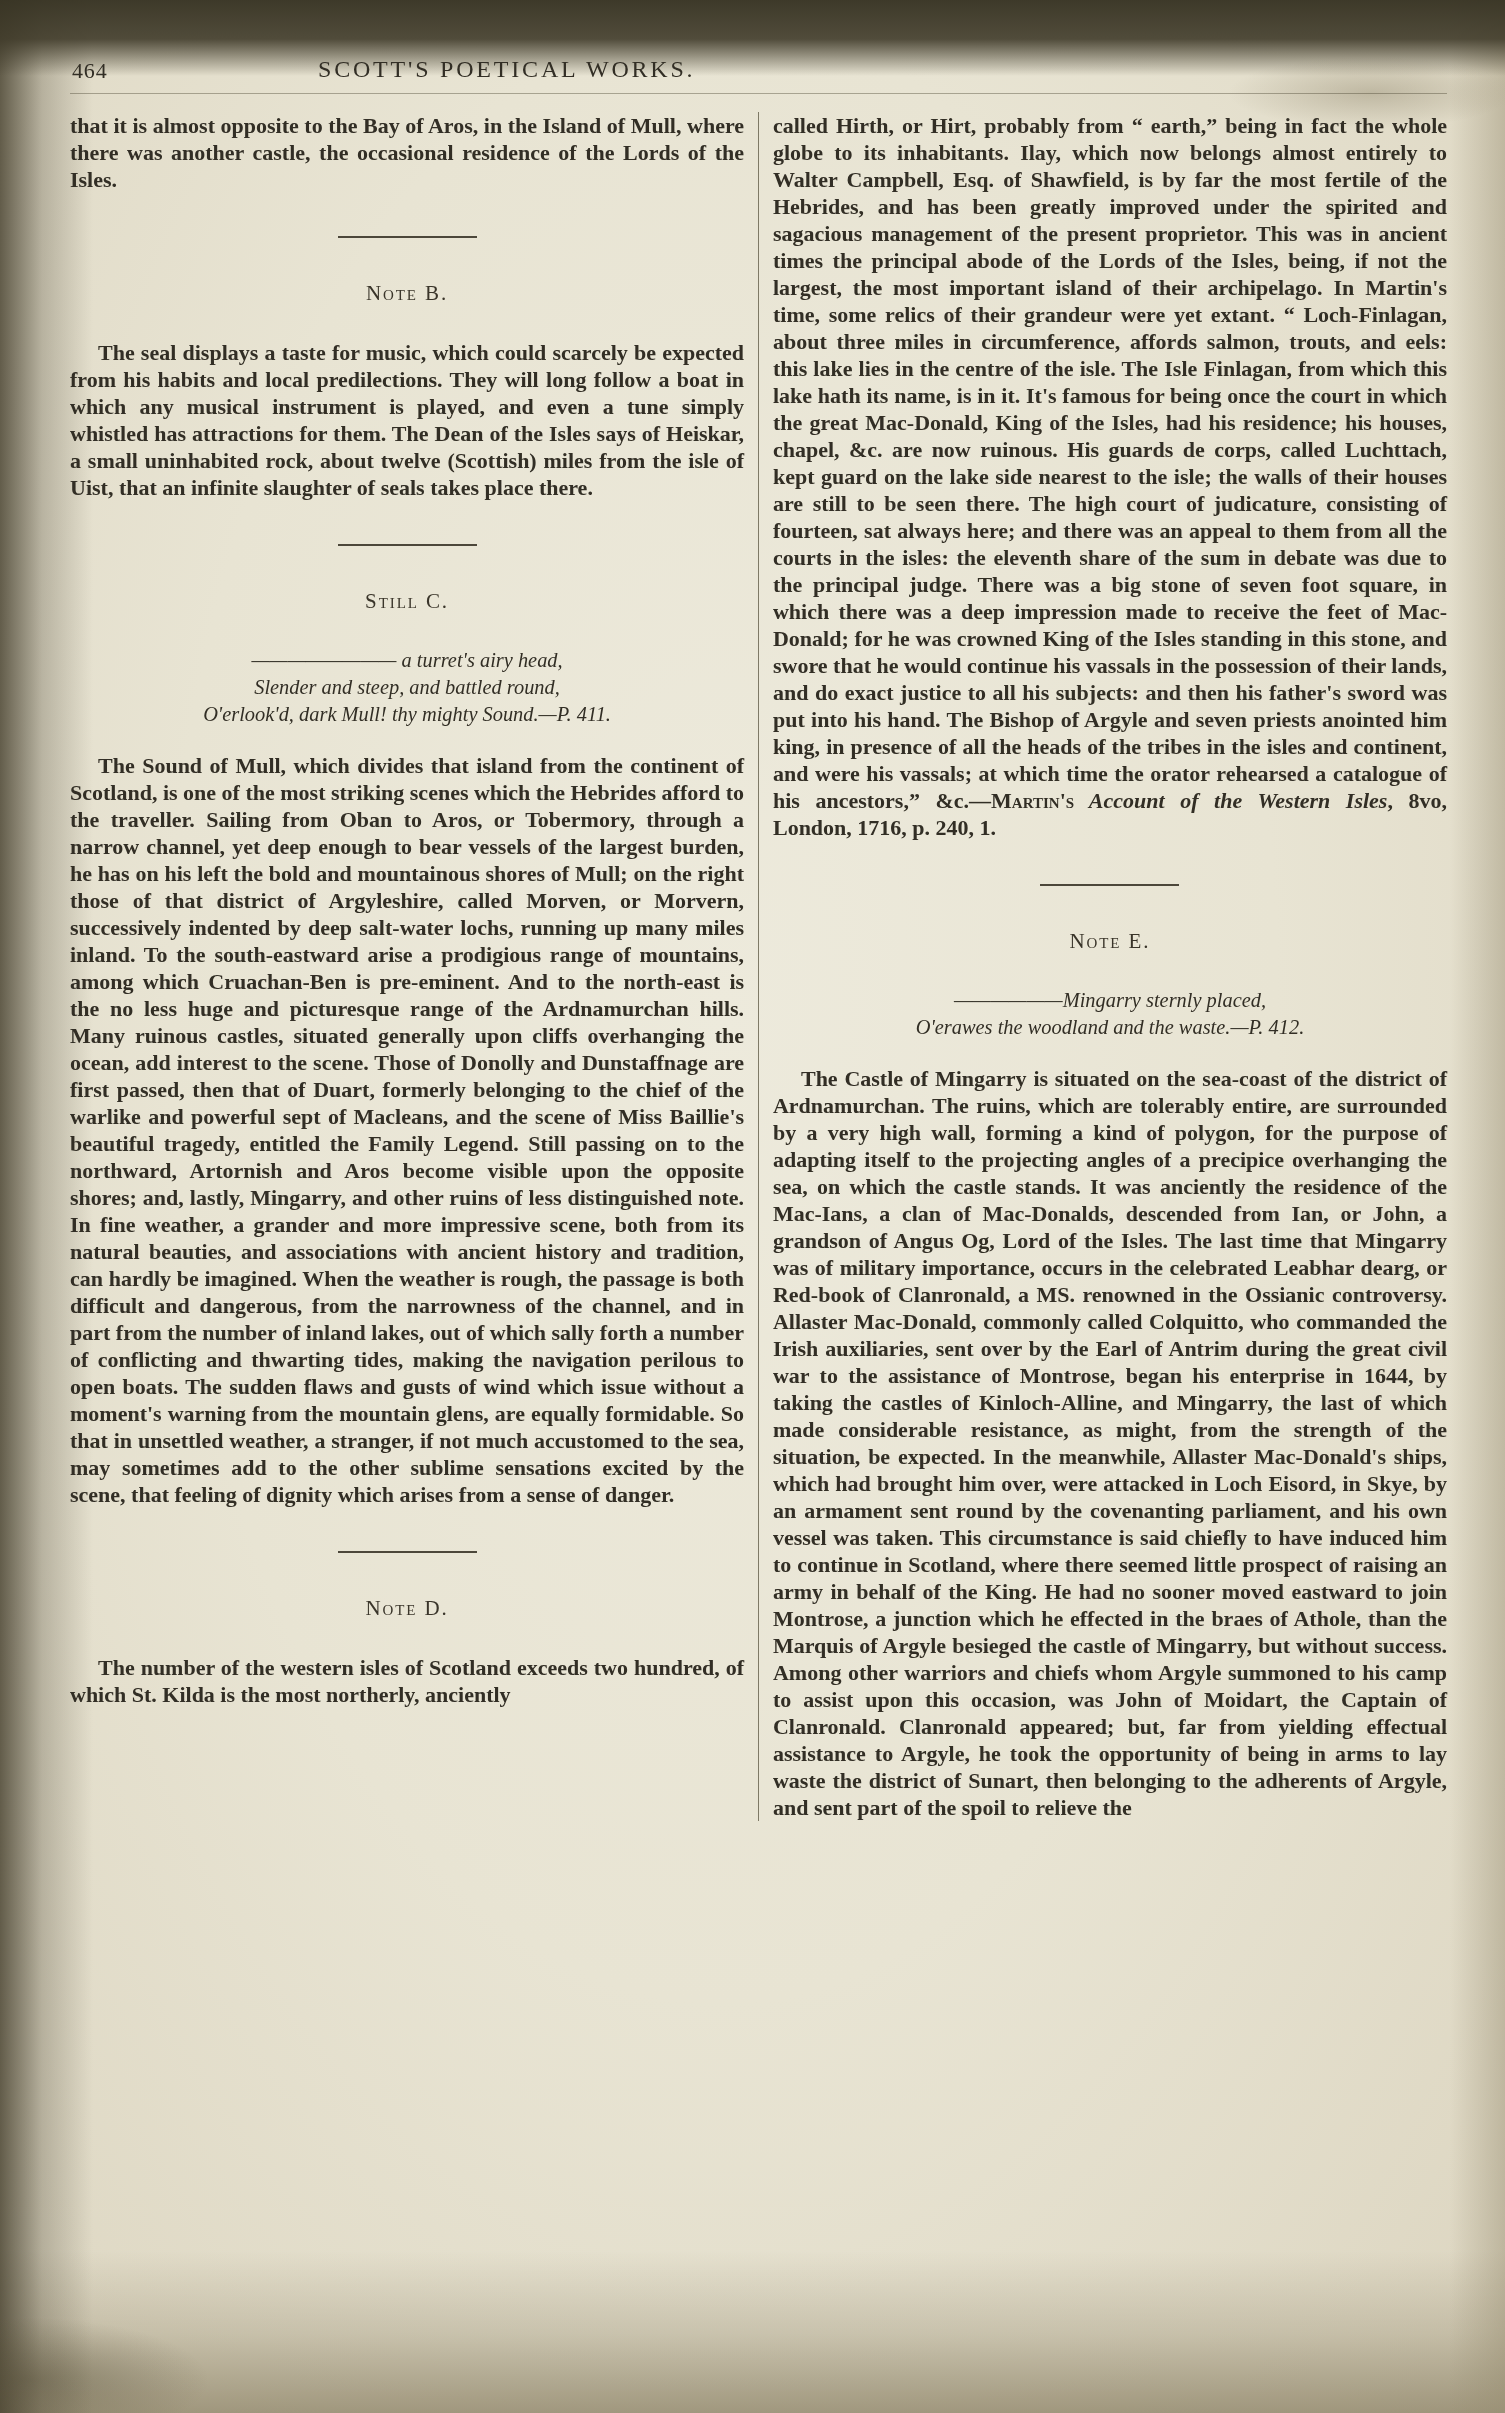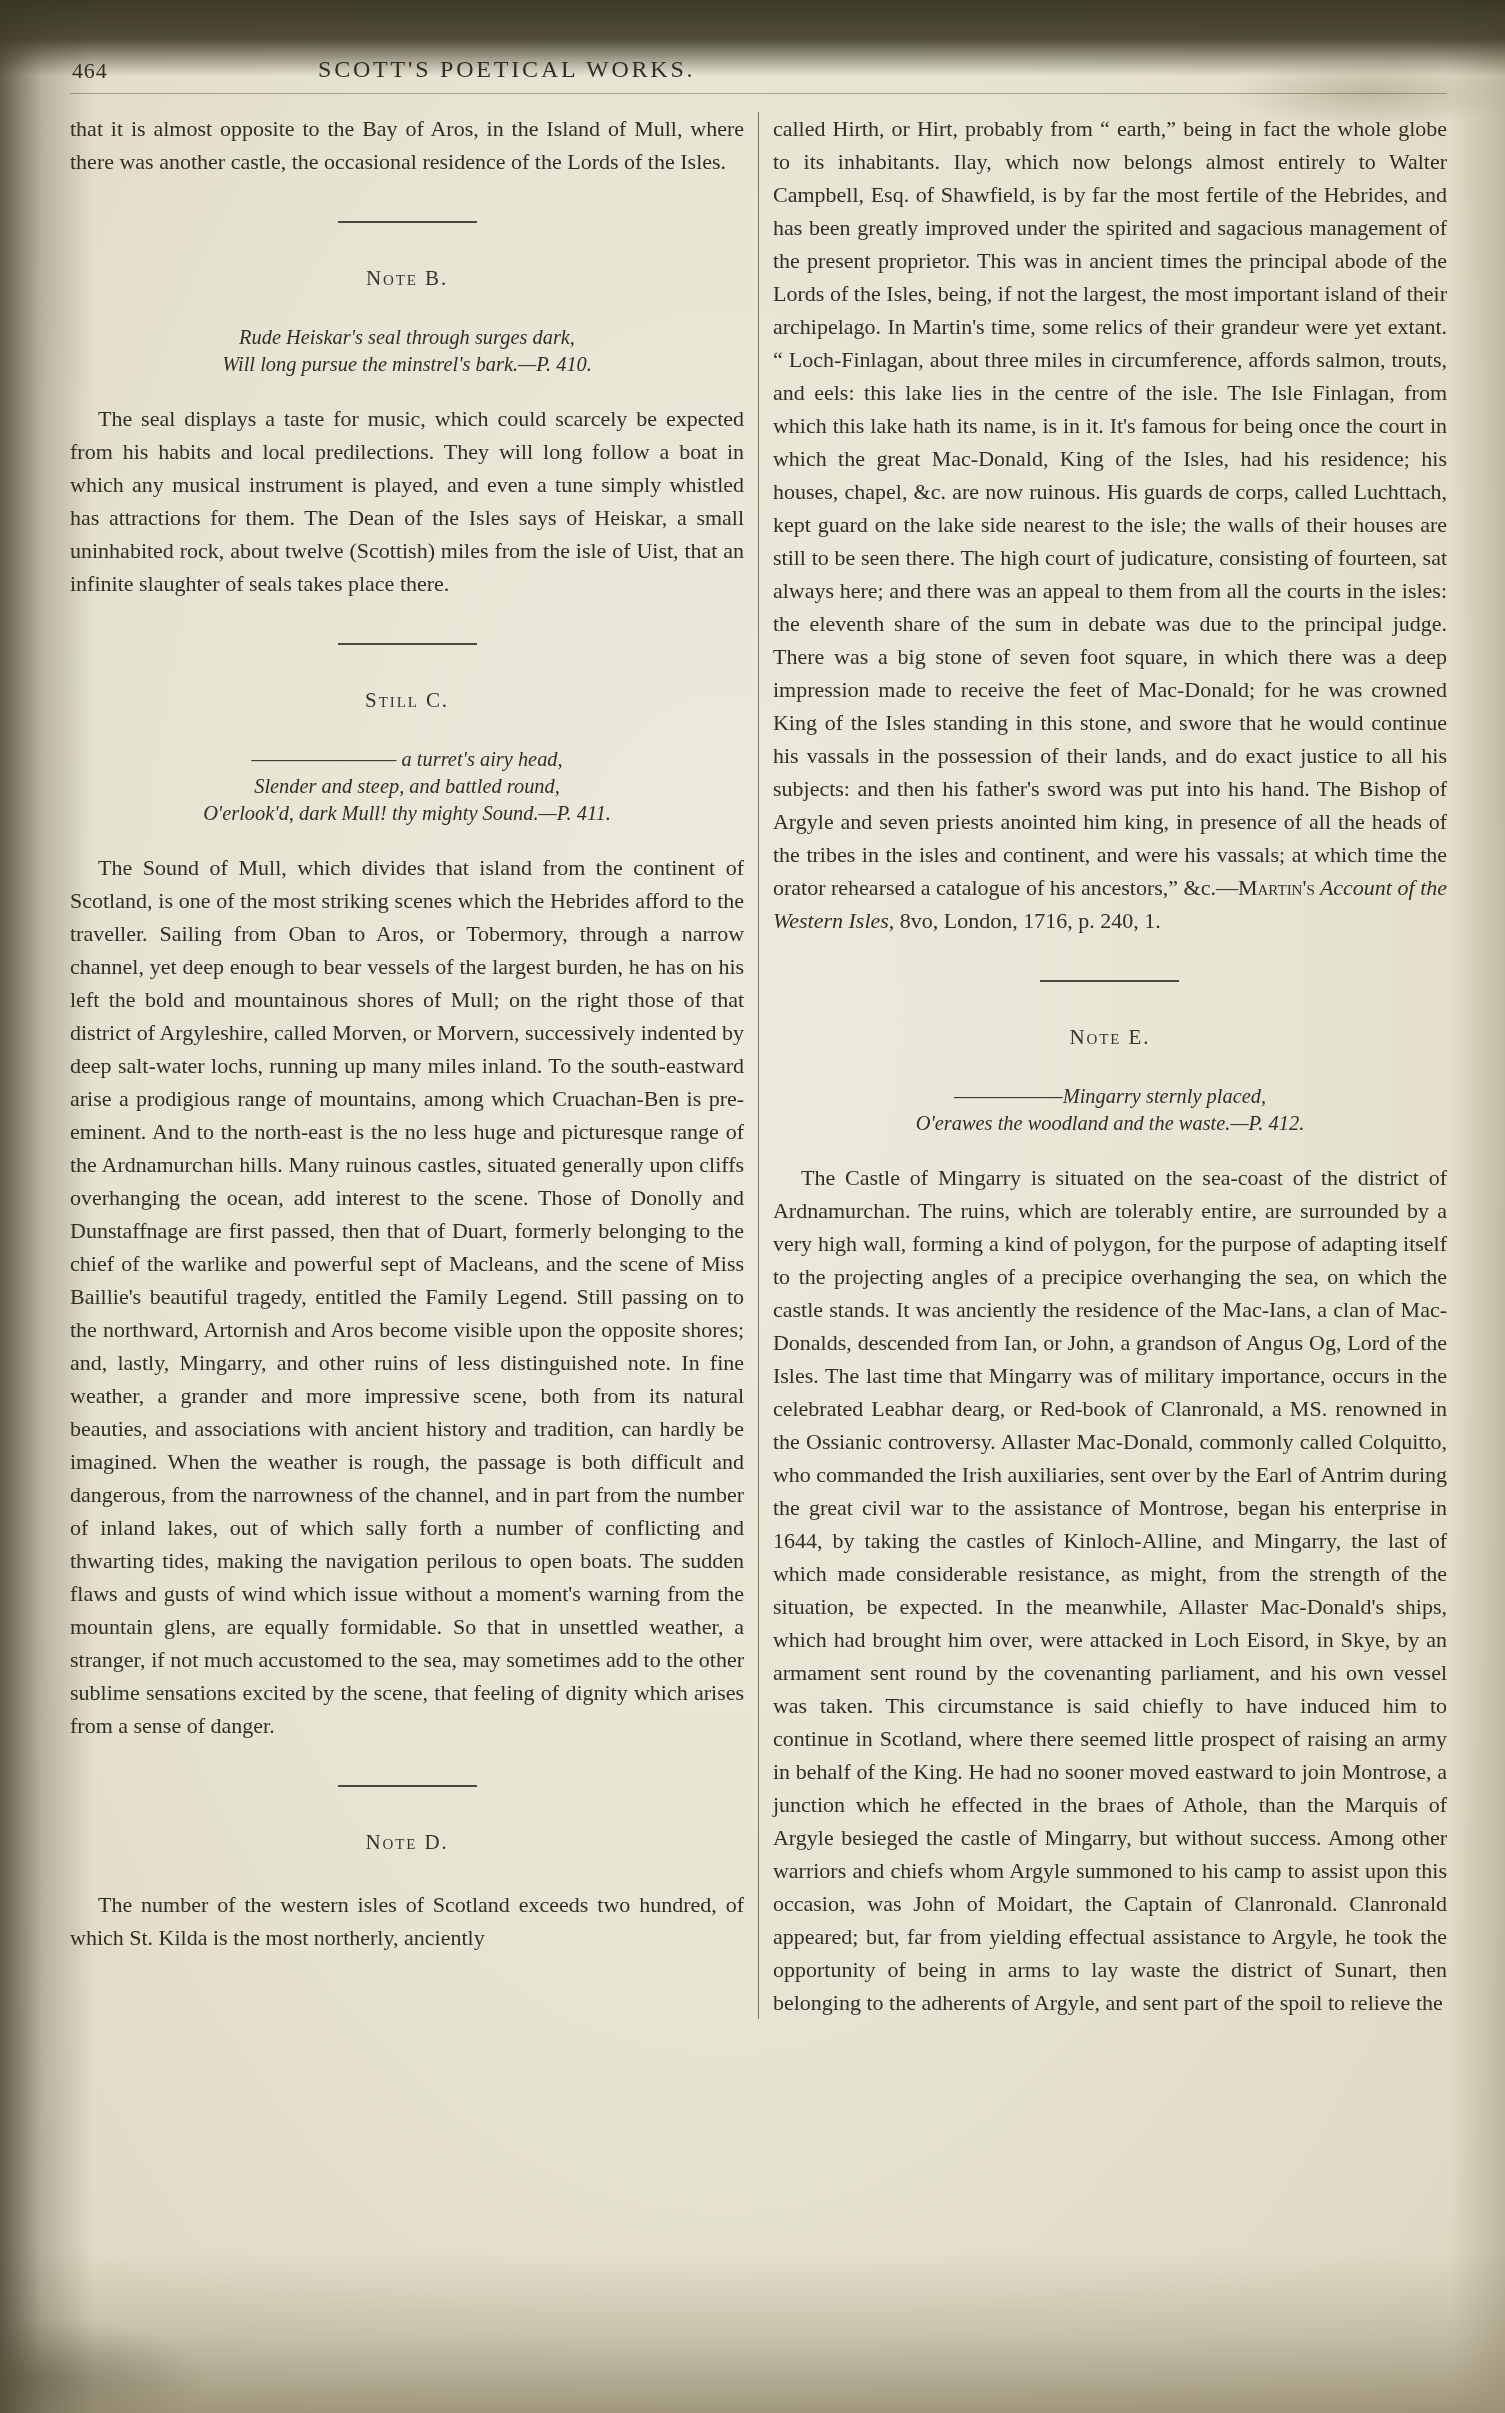--- a/index.html
+++ b/index.html
@@ -21,21 +21,21 @@
       radial-gradient(ellipse at 48% 42%, #edeadc 0%, #e8e4d3 50%, #dcd5c0 100%);
   }
   .content { position:relative; padding:56px 59px 0 70px; }
   .page-header { position:relative; height:31.5px; margin-bottom:5.6px; }
   .page-num { position:absolute; left:1.9px; top:1.9px; font-size:22px; letter-spacing:0.9px; }
   .page-title { position:absolute; left:248px; top:0; font-size:24px; letter-spacing:2.8px; white-space:nowrap; }
   .header-rule { height:0.9px; background:rgba(70,64,46,0.4); margin-bottom:18.5px; }
   .columns { display:flex; align-items:stretch; }
   .col { flex:1 1 0; min-width:0; text-align:justify; }
   .col-divider { width:0.9px; background:rgba(90,84,64,0.75); margin:0 14px; }
-  .body-text { font-size:22px; line-height:33px; text-indent:28px; }
+  .body-text { font-size:22px; line-height:27px; text-indent:28px;font-weight:bold; }
   .no-indent { text-indent:0; }
   .section-rule { width:139px; height:1.9px; background:#4c473a; margin:43px auto; }
   .note-heading {
     font-size:21px; font-weight:400; font-variant:small-caps;
     letter-spacing:1.9px; text-align:center; margin:0 0 33px; color:#3a352a;
   }
   .verse {
     font-style:italic; font-size:20.4px; line-height:27px;
     text-align:center; white-space:pre-line; margin-bottom:24px; text-indent:0;
   }
@@ -55,22 +55,20 @@
     <div class="header-rule"></div>
 
     <div class="columns">
 
       <div class="col">
         <p class="body-text no-indent">that it is almost opposite to the Bay of Aros, in the Island of Mull, where there was another castle, the occasional residence of the Lords of the Isles.</p>
 
         <div class="section-rule"></div>
 
         <h2 class="note-heading">Note B.</h2>
-        <div class="verse">Rude Heiskar's seal through surges dark,
-Will long pursue the minstrel's bark.—P. 410.</div>
         <p class="body-text">The seal displays a taste for music, which could scarcely be expected from his habits and local predilections. They will long follow a boat in which any musical instrument is played, and even a tune simply whistled has attractions for them. The Dean of the Isles says of Heiskar, a small uninhabited rock, about twelve (Scottish) miles from the isle of Uist, that an infinite slaughter of seals takes place there.</p>
 
         <div class="section-rule"></div>
 
         <h2 class="note-heading">Still C.</h2>
         <div class="verse">———————— a turret's airy head,
 Slender and steep, and battled round,
 O'erlook'd, dark Mull! thy mighty Sound.—P. 411.</div>
         <p class="body-text">The Sound of Mull, which divides that island from the continent of Scotland, is one of the most striking scenes which the Hebrides afford to the traveller. Sailing from Oban to Aros, or Tobermory, through a narrow channel, yet deep enough to bear vessels of the largest burden, he has on his left the bold and mountainous shores of Mull; on the right those of that district of Argyleshire, called Morven, or Morvern, successively indented by deep salt-water lochs, running up many miles inland. To the south-eastward arise a prodigious range of mountains, among which Cruachan-Ben is pre-eminent. And to the north-east is the no less huge and picturesque range of the Ardnamurchan hills. Many ruinous castles, situated generally upon cliffs overhanging the ocean, add interest to the scene. Those of Donolly and Dunstaffnage are first passed, then that of Duart, formerly belonging to the chief of the warlike and powerful sept of Macleans, and the scene of Miss Baillie's beautiful tragedy, entitled the Family Legend. Still passing on to the northward, Artornish and Aros become visible upon the opposite shores; and, lastly, Mingarry, and other ruins of less distinguished note. In fine weather, a grander and more impressive scene, both from its natural beauties, and associations with ancient history and tradition, can hardly be imagined. When the weather is rough, the passage is both difficult and dangerous, from the narrowness of the channel, and in part from the number of inland lakes, out of which sally forth a number of conflicting and thwarting tides, making the navigation perilous to open boats. The sudden flaws and gusts of wind which issue without a moment's warning from the mountain glens, are equally formidable. So that in unsettled weather, a stranger, if not much accustomed to the sea, may sometimes add to the other sublime sensations excited by the scene, that feeling of dignity which arises from a sense of danger.</p>
 

